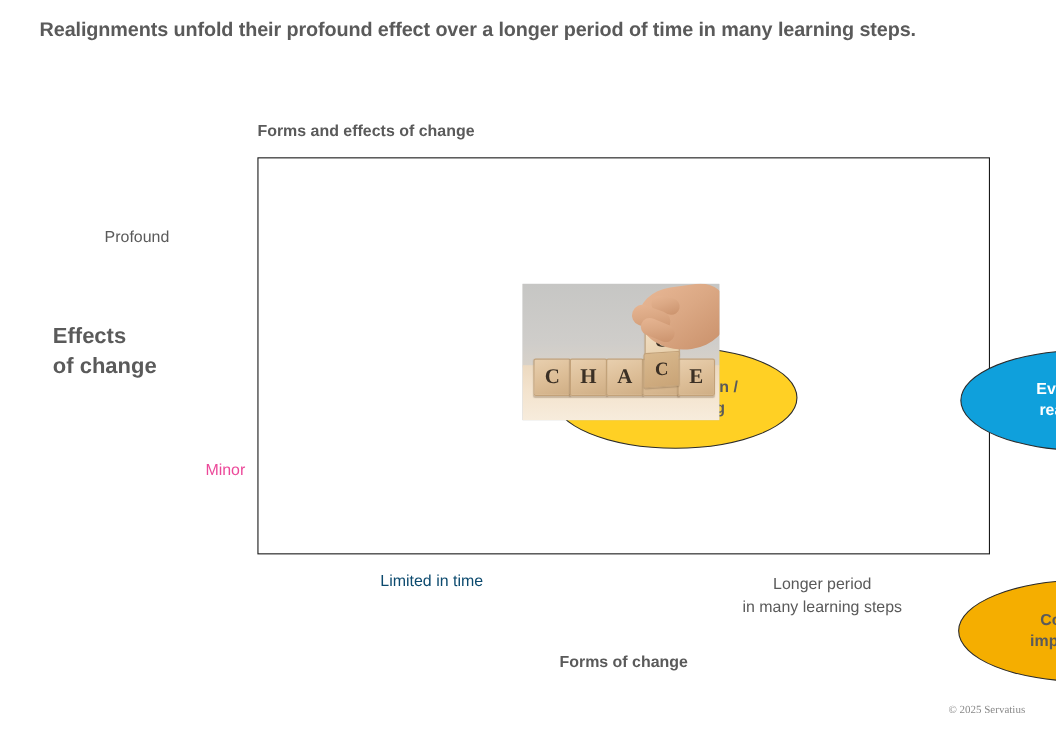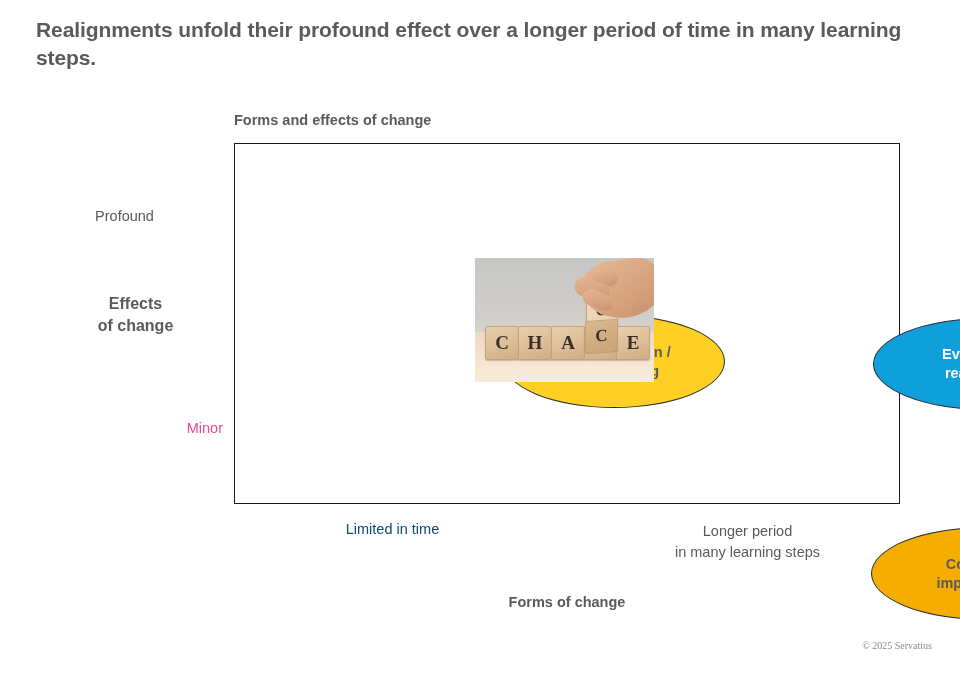--- a/index.html
+++ b/index.html
@@ -15,21 +15,21 @@
     font-family: "Liberation Sans", sans-serif;
     color: #575757;
   }
 
   
   #slide-title {
     position: absolute;
     left: 36px;
     top: 16px;
     width: 900px;
-    font-size: 21px;
+    font-size: 18px;
     font-weight: bold;
     line-height: 1.32;
     color: #5a5a5a;
     letter-spacing: -0.1px;
   }
 
   
   #matrix-header {
     position: absolute;
     left: 234px;
@@ -198,22 +198,21 @@
     width: 165px;
     text-align: right;
     font-size: 14.5px;
     color: #ec4899;
   }
   #axis-y-title {
     position: absolute;
     left: 48px;
     top: 293px;
     width: 175px;
-    text-align: center;
-    font-size: 16px;
+    font-size: 20px;
     font-weight: bold;
     line-height: 1.35;
     color: #5a5a5a;
   }
 
   
   #label-limited {
     position: absolute;
     left: 270px;
     top: 521px;

